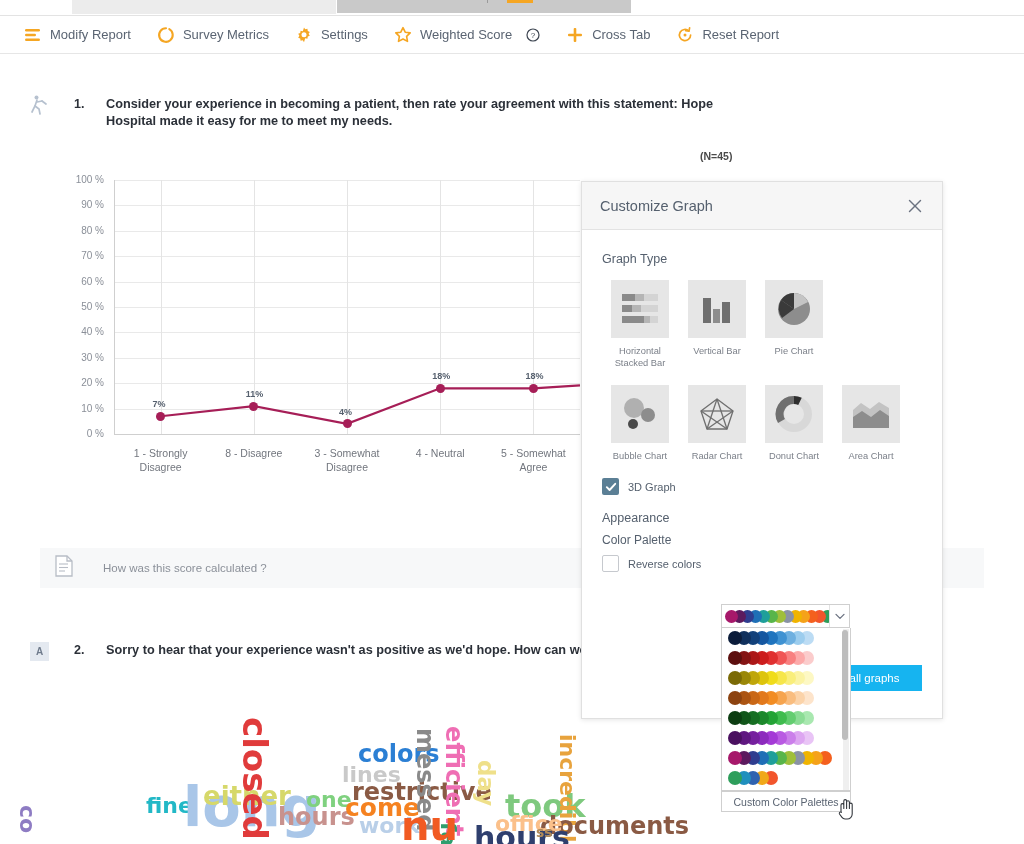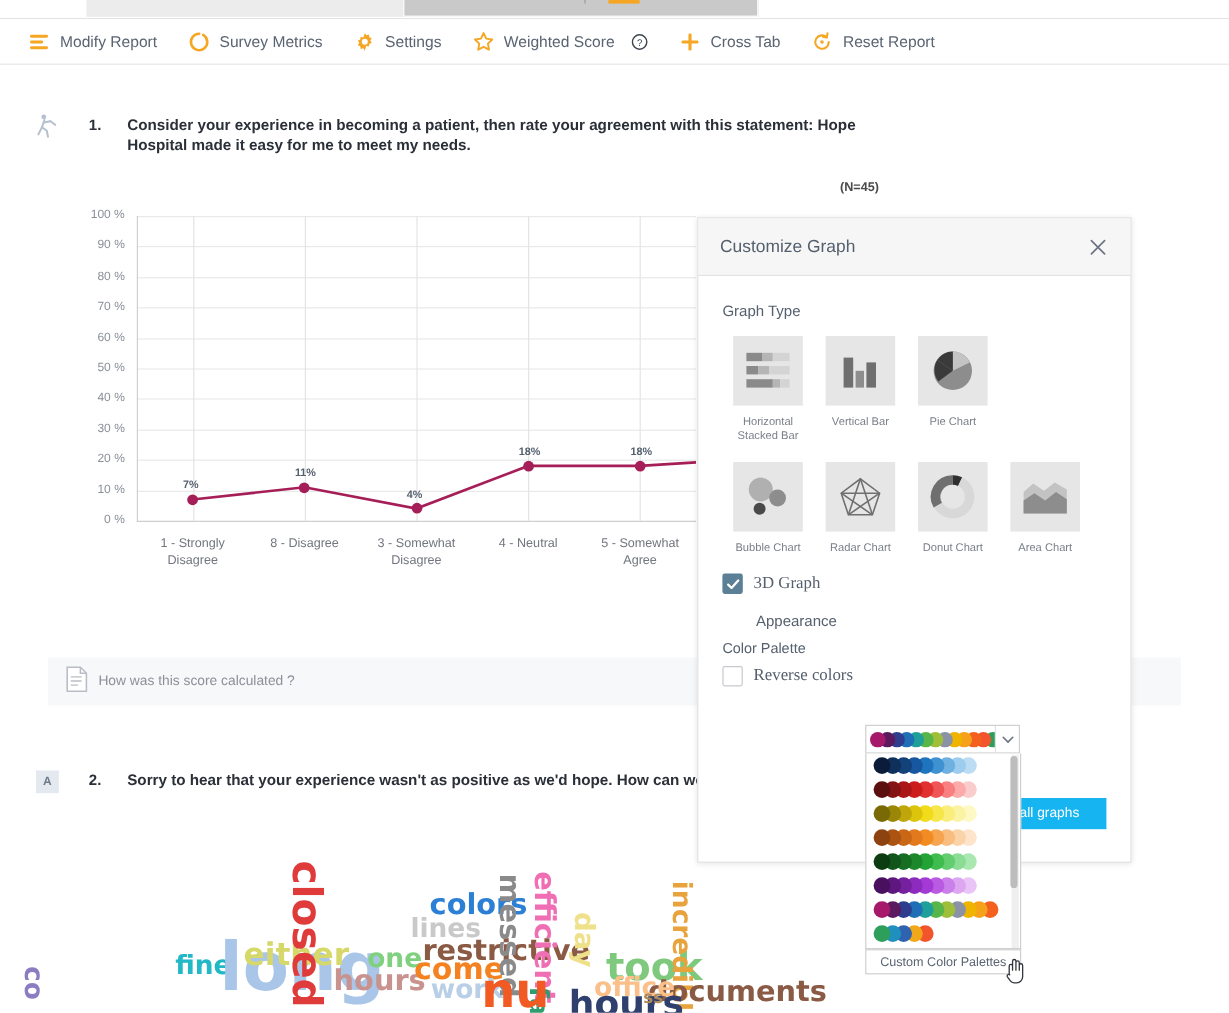--- a/index.html
+++ b/index.html
@@ -46,21 +46,21 @@
   .grid-h { position:absolute; height:1px; background:#e9e9e9; }
   .grid-v { position:absolute; width:1px; background:#e4e4e4; }
   .axis-line { position:absolute; background:#cfcfcf; }
   .x-label { position:absolute; font-size:10.5px; color:#72767e; text-align:center; line-height:14px; }
   .pt-label { position:absolute; font-size:9px; font-weight:bold; color:#56606e; }
   .dot { position:absolute; width:9px; height:9px; border-radius:50%; background:#a61e57; }
 
   
   #score-bar {
     position:absolute; left:40px; top:548px; width:944px; height:40px;
-    background:#f7f8f9; display:flex; align-items:center; padding-left:14px; gap:8px;
+    background:#f7f8f9; display:flex; align-items:center; padding-left:14px; gap:29px;
   }
   #score-bar .sb-text { font-size:11.5px; color:#8b9099; }
 
   
   #q2-block { position:absolute; left:0; top:632px; width:1024px; }
   .q2-icon { position:absolute; left:30px; top:10px; width:19px; height:19px;
              background:#e4e9f0; color:#6f7b8c; font-size:10px; font-weight:bold;
              display:flex; align-items:center; justify-content:center; }
 
   
@@ -88,21 +88,21 @@
               display:flex; align-items:center; justify-content:center; }
   .gt-thumb.sel { background:transparent; }
   .gt-name { font-size:9.3px; color:#7a7f88; line-height:12px; }
   .gt-row2 { margin-top:16px; }
   .gt-single { margin-top:20px; width:76px; }
 
   #threed { display:flex; align-items:center; gap:9px; margin-top:16px; cursor:pointer; }
   .cb { width:17px; height:17px; border-radius:2px; display:flex; align-items:center; justify-content:center; }
   .cb.on { background:#5b7f95; }
   .cb.off { background:#fff; border:1.5px solid #c6c9ce; }
-  .cb-lbl { font-size:14px; color:#55606e;font-family:Liberation Serif, serif; }
+  .cb-lbl { font-size:11px; color:#55606e; }
 
   #appearance { margin-top:16px; }
   .ap-row { display:flex; align-items:center; margin-top:8px; }
   .ap-lbl { font-size:12px; color:#55606e; width:120px; }
 
   
   #pal-select { position:absolute; left:721px; top:604px; width:129px; height:24px;
                 border:1px solid #cfcfcf; background:#fff; display:flex; align-items:center;
                 z-index:40; cursor:pointer; }
   #pal-select .pal-strip { flex:1; display:flex; align-items:center; padding-left:3px; overflow:hidden; }
@@ -444,21 +444,21 @@
     <div id="threed">
       <span class="cb on">
         <svg width="12" height="12" viewBox="0 0 12 12">
           <path d="M1.8 6.2 L4.6 9 L10.2 2.8" fill="none" stroke="#ffffff" stroke-width="1.9" stroke-linecap="round" stroke-linejoin="round"></path>
           </svg>
       </span>
       <span class="cb-lbl">3D Graph</span>
     </div>
 
     <div id="appearance">
-      <div class="sect-title" style="margin-bottom:4px;margin-left:28px;">Appearance</div>
+      <div class="sect-title" style="margin-bottom:4px;">Appearance</div>
       <div class="ap-row">
         <span class="ap-lbl">Color Palette</span>
       </div>
       <div class="ap-row">
         <span class="cb off" style="margin-right:9px;"></span>
         <span class="cb-lbl">Reverse colors</span>
       </div>
     </div>
   </div>
 </div>

